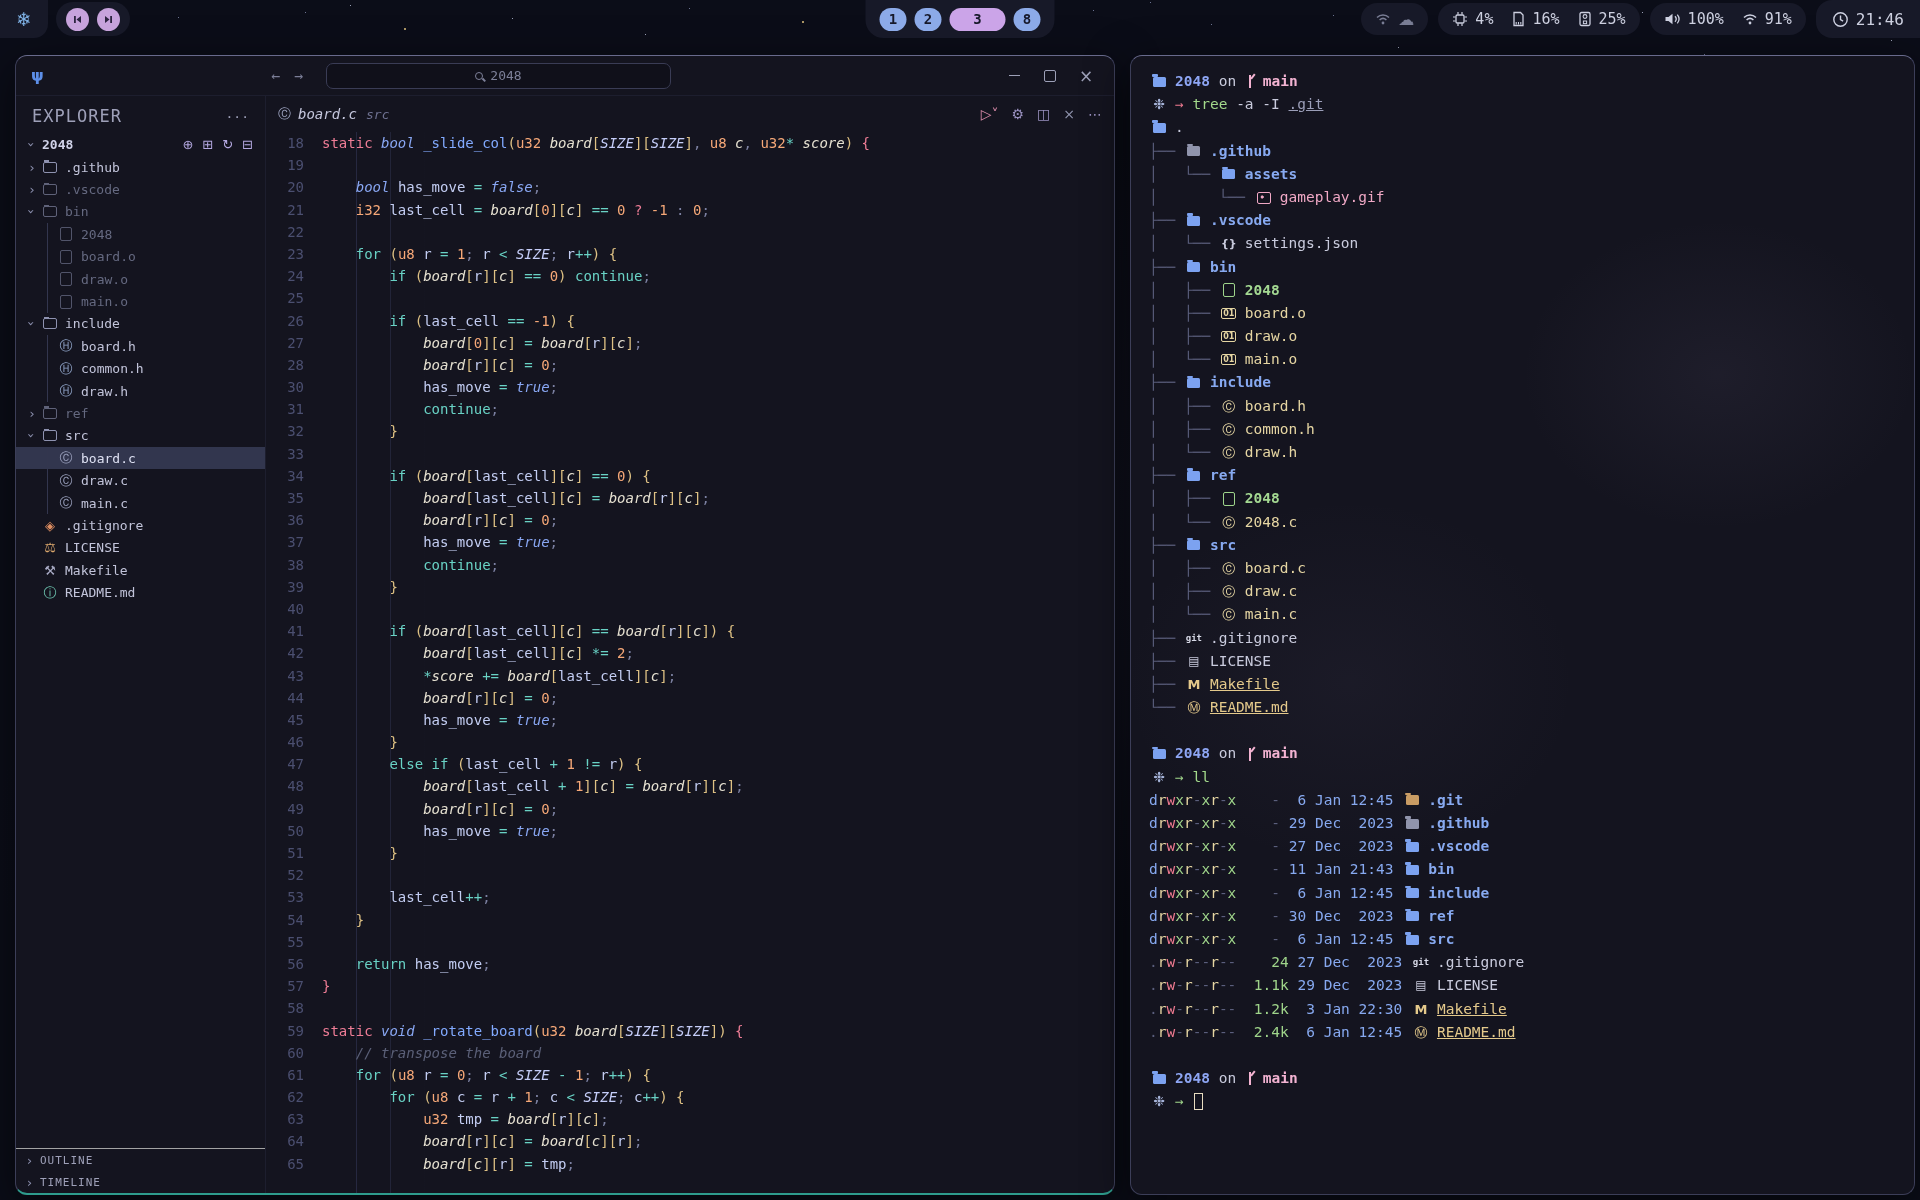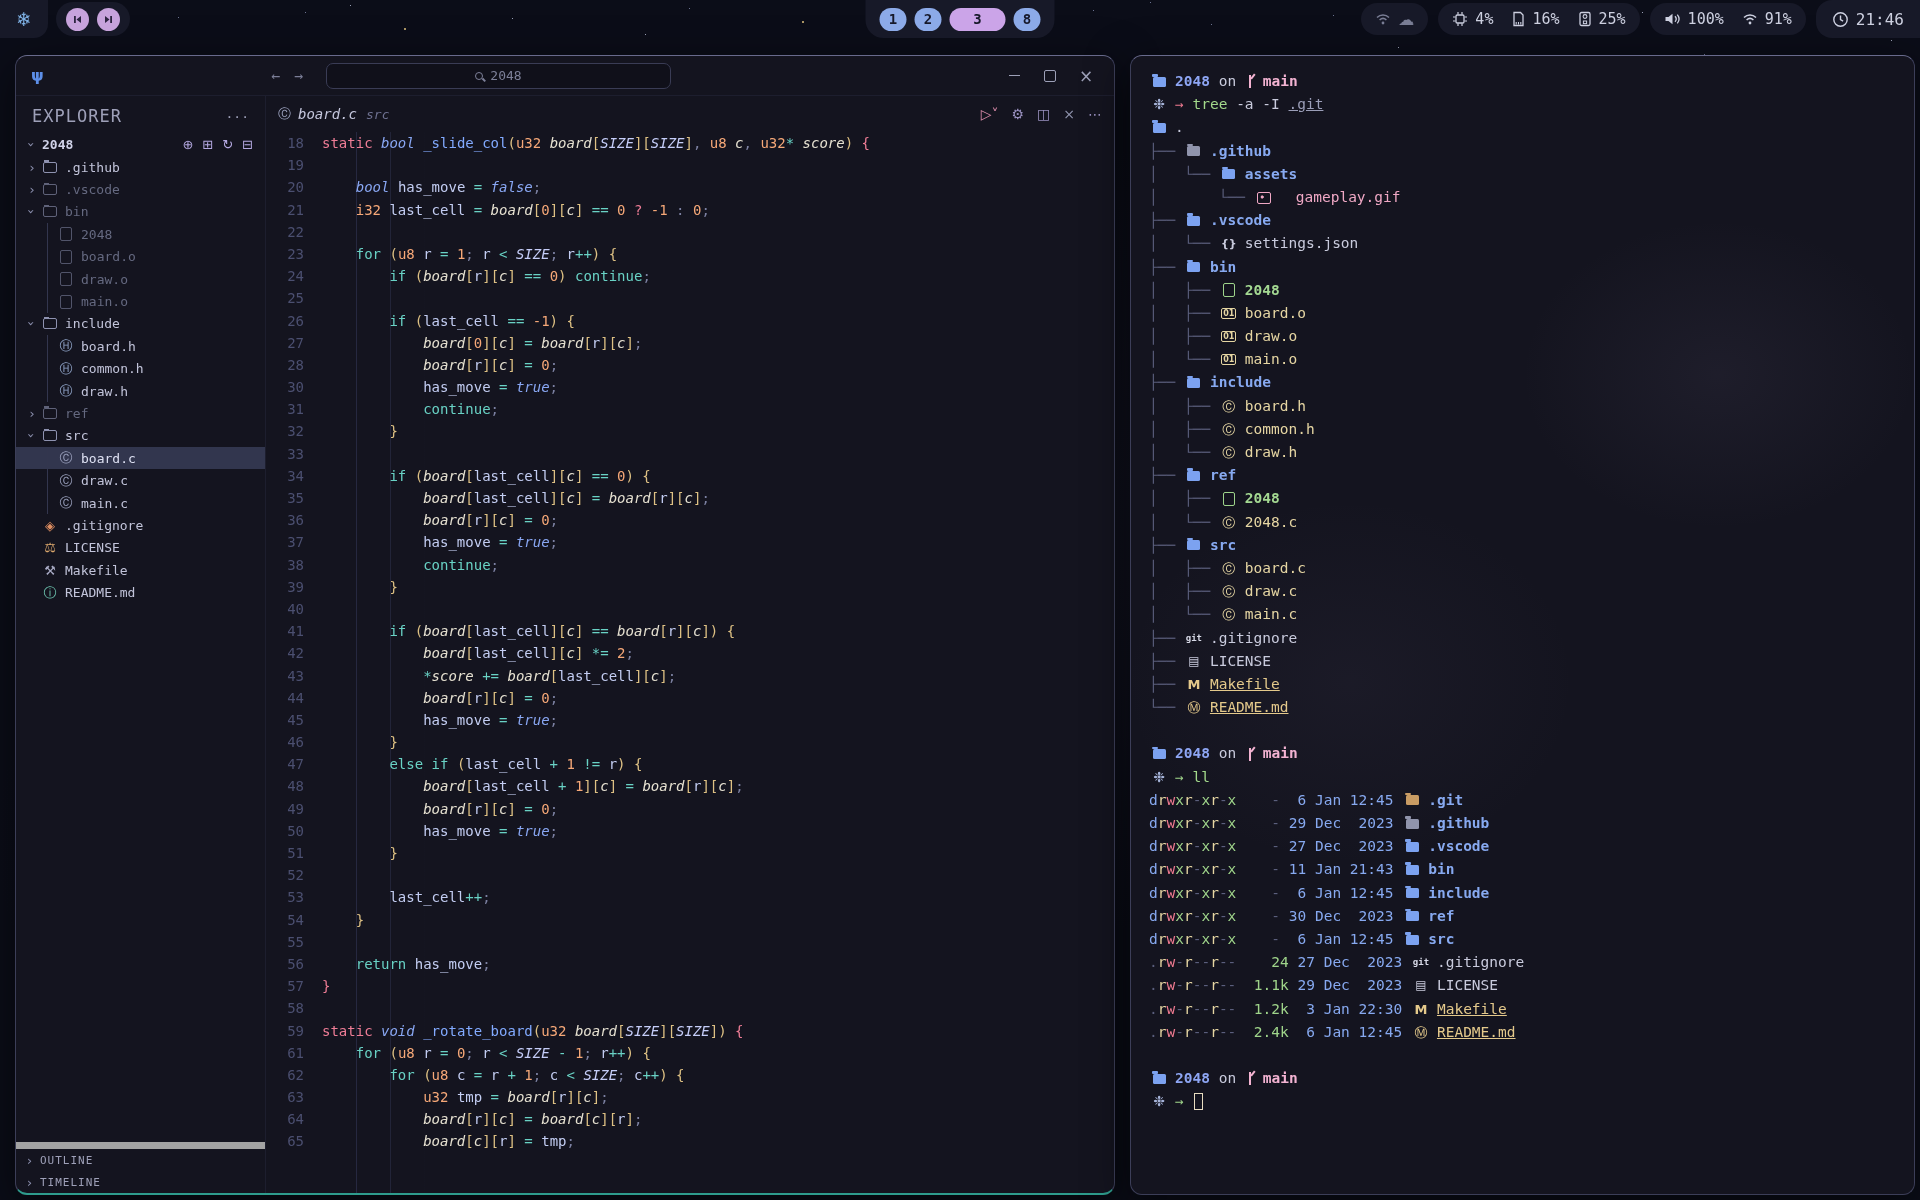--- a/index.html
+++ b/index.html
@@ -90,21 +90,21 @@
   .ei.folder::after,.ei.folder-github::after,.ei.folder-vscode::after,.ei.folder-bin::after,.ei.folder-src::after {
     content:""; position:absolute; top:1px; left:4px; width:5px; height:2px; background:#8e92b0; }
   .ei.folder-bin::before { border-color:#8e92b0; }
   .ei.file::before { content:""; width:10px; height:12px; border:1.4px solid #787c99; border-radius:2px; }
   .ei.hfile::before { content:"Ⓗ"; color:#8fa3c7; font-size:13px; }
   .ei.cfile::before { content:"Ⓒ"; color:#9aa0bd; font-size:13px; }
   .ei.giticon::before { content:"◈"; color:#e08f62; font-size:13px; }
   .ei.license::before { content:"⚖"; color:#d9a66c; font-size:13px; }
   .ei.makefile::before { content:"⚒"; color:#a9abc5; font-size:13px; }
   .ei.readme::before { content:"ⓘ"; color:#6fc7b2; font-size:13px; }
-  .sb-bottom { margin-top:auto; border-top:7px solid #a3a3a3; }
+  .sb-bottom { margin-top:auto; border-top:1px solid #a3a3a3; }
   .sb-sec { display:flex; align-items:center; height:22px; font-size:11px; letter-spacing:1px; color:#9ea0b8; padding-left:6px; gap:2px; }
   
   .editor { flex:1; display:flex; flex-direction:column; overflow:hidden; }
   .tabrow { height:36px; display:flex; align-items:center; padding:0 12px; flex:none; }
   .tab-file-icon { font-family:"DejaVu Sans",sans-serif; color:#9aa0bd; font-size:13px; margin-right:7px; }
   .tab-file { font-style:italic; color:#c5c7dd; font-size:14px; }
   .tab-dir { font-style:italic; color:#6e7190; font-size:13px; margin-left:9px; }
   .ed-actions { margin-left:auto; display:flex; gap:13px; align-items:center; font-family:"DejaVu Sans",sans-serif; color:#9a91c0; font-size:14px; }
   .ed-actions .play { color:#d98aa8; }
   .ed-actions .closeb { color:#8f93ad; }
@@ -142,21 +142,21 @@
   .sg-ar { color:#ee7a90; }
   .sg-ag { color:#9fd48a; }
   .sg-g  { color:#a3d98b; }
   .sg-w  { color:#c9cbdd; }
   .sg-u  { color:#9b9eb8; text-decoration:underline; }
   .sg-cn { color:#5b5f7d; }
   .sg-db { color:#87a9f0; font-weight:bold; }
   .sg-bl { color:#87a9f0; }
   .sg-cr { color:#e6d6a3; }
   .sg-ex { color:#a4d992; font-weight:bold; }
-  .sg-pk2{ color:#f0a8c5;margin-left:16px; }
+  .sg-pk2{ color:#f0a8c5; }
   .sg-yu { color:#e4c98b; text-decoration:underline; }
   .sg-rd { color:#ee7a90; }
   .sg-gr { color:#9fd48a; }
   .sg-dim{ color:#5b5f7d; }
   .cursor { display:inline-block; width:9px; height:17px; border:1.5px solid #e8dcc0; margin-left:2px; }
   .ti { position:relative; display:inline-flex; width:20px; height:17px; justify-content:center; align-items:center; margin-right:6px; flex:none; font-family:"DejaVu Sans",sans-serif; }
   .ti-fob::before,.ti-foopen::before,.ti-fog::before,.ti-foo::before,.ti-fogear::before { content:""; width:13px; height:10px; background:#7ca2f0; border-radius:1.5px; }
   .ti-fob::after,.ti-foopen::after,.ti-fog::after,.ti-foo::after,.ti-fogear::after { content:""; position:absolute; top:1px; left:3px; width:6px; height:2.5px; background:#7ca2f0; border-radius:1px; }
   .ti-fog::before,.ti-fog::after { background:#9094ac; }
   .ti-foo::before,.ti-foo::after { background:#c99c64; }
@@ -472,20 +472,21 @@
           <div class="cl"><span class="ln">50</span><span class="sg-s">            </span><span class="sg-v">has_move</span><span class="sg-c"> = </span><span class="sg-t">true</span><span class="sg-q">;</span></div>
           <div class="cl"><span class="ln">51</span><span class="sg-s">        </span><span class="sg-b">}</span></div>
           <div class="cl"><span class="ln">52</span></div>
           <div class="cl"><span class="ln">53</span><span class="sg-s">        </span><span class="sg-v">last_cell</span><span class="sg-c">++</span><span class="sg-q">;</span></div>
           <div class="cl"><span class="ln">54</span><span class="sg-s">    </span><span class="sg-b">}</span></div>
           <div class="cl"><span class="ln">55</span></div>
           <div class="cl"><span class="ln">56</span><span class="sg-s">    </span><span class="sg-c">return </span><span class="sg-v">has_move</span><span class="sg-q">;</span></div>
           <div class="cl"><span class="ln">57</span><span class="sg-B">}</span></div>
           <div class="cl"><span class="ln">58</span></div>
           <div class="cl"><span class="ln">59</span><span class="sg-k">static </span><span class="sg-t">void </span><span class="sg-f">_rotate_board</span><span class="sg-b">(</span><span class="sg-o">u32 </span><span class="sg-p">board</span><span class="sg-b">[</span><span class="sg-m">SIZE</span><span class="sg-b">][</span><span class="sg-m">SIZE</span><span class="sg-b">])</span><span class="sg-B"> {</span></div>
+          <div class="cl"><span class="ln">60</span><span class="sg-s">    </span><span class="sg-C">// transpose the board</span></div>
           <div class="cl"><span class="ln">61</span><span class="sg-s">    </span><span class="sg-c">for </span><span class="sg-b">(</span><span class="sg-o">u8 </span><span class="sg-v">r</span><span class="sg-c"> = </span><span class="sg-o">0</span><span class="sg-q">; </span><span class="sg-v">r</span><span class="sg-c"> &lt; </span><span class="sg-m">SIZE</span><span class="sg-c"> - </span><span class="sg-o">1</span><span class="sg-q">; </span><span class="sg-v">r</span><span class="sg-c">++</span><span class="sg-b">) {</span></div>
           <div class="cl"><span class="ln">62</span><span class="sg-s">        </span><span class="sg-c">for </span><span class="sg-b">(</span><span class="sg-o">u8 </span><span class="sg-v">c</span><span class="sg-c"> = </span><span class="sg-v">r</span><span class="sg-c"> + </span><span class="sg-o">1</span><span class="sg-q">; </span><span class="sg-v">c</span><span class="sg-c"> &lt; </span><span class="sg-m">SIZE</span><span class="sg-q">; </span><span class="sg-v">c</span><span class="sg-c">++</span><span class="sg-b">) {</span></div>
           <div class="cl"><span class="ln">63</span><span class="sg-s">            </span><span class="sg-o">u32 </span><span class="sg-v">tmp</span><span class="sg-c"> = </span><span class="sg-p">board</span><span class="sg-b">[</span><span class="sg-v">r</span><span class="sg-b">][</span><span class="sg-p">c</span><span class="sg-b">]</span><span class="sg-q">;</span></div>
           <div class="cl"><span class="ln">64</span><span class="sg-s">            </span><span class="sg-p">board</span><span class="sg-b">[</span><span class="sg-v">r</span><span class="sg-b">][</span><span class="sg-p">c</span><span class="sg-b">]</span><span class="sg-c"> = </span><span class="sg-p">board</span><span class="sg-b">[</span><span class="sg-p">c</span><span class="sg-b">][</span><span class="sg-v">r</span><span class="sg-b">]</span><span class="sg-q">;</span></div>
           <div class="cl"><span class="ln">65</span><span class="sg-s">            </span><span class="sg-p">board</span><span class="sg-b">[</span><span class="sg-p">c</span><span class="sg-b">][</span><span class="sg-v">r</span><span class="sg-b">]</span><span class="sg-c"> = </span><span class="sg-v">tmp</span><span class="sg-q">;</span></div>
         </div>
     </div>
   </div>
 </div>
 

